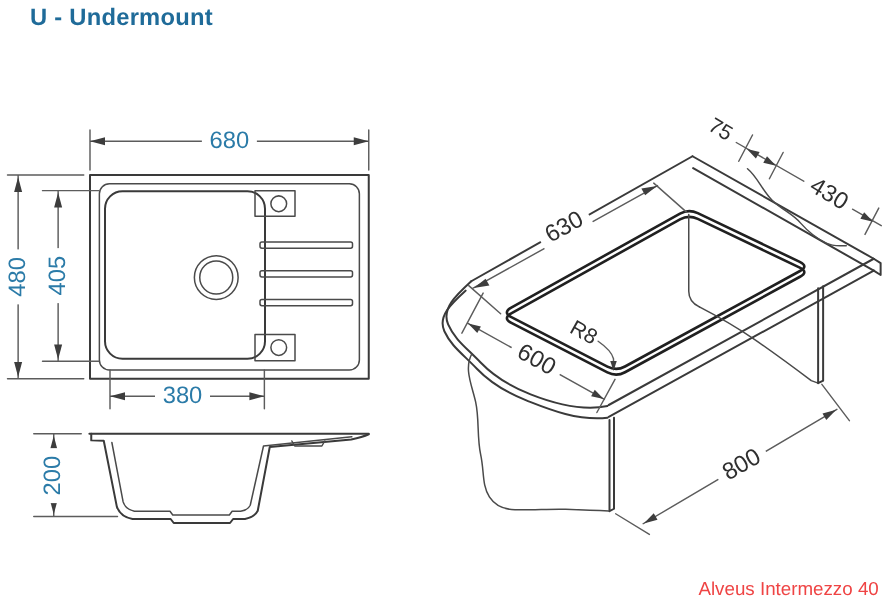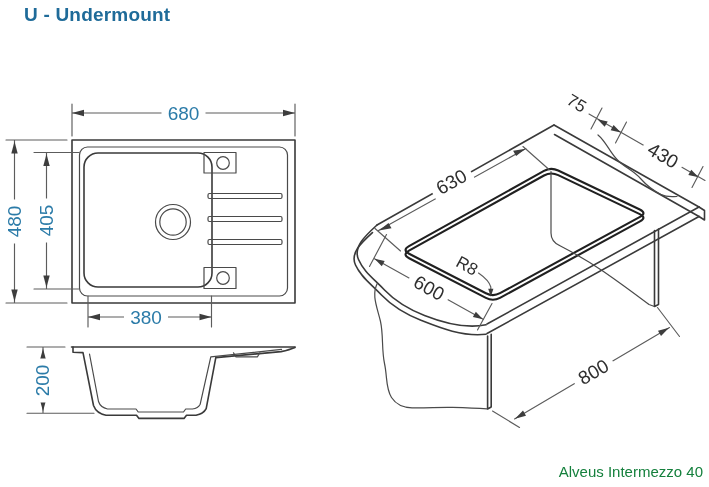--- a/index.html
+++ b/index.html
@@ -1,19 +1,19 @@
 <!DOCTYPE html>
 <html><head>
 <meta charset="utf-8">
 <style>
   html,body{margin:0;padding:0;background:#ffffff;}
   #stage{position:relative;width:709px;height:487px;background:#fff;overflow:hidden;
          font-family:"Liberation Sans",sans-serif;}
   #title{position:absolute;left:24px;top:4px;font-size:19px;font-weight:700;color:#1f6b99;letter-spacing:.2px;}
-  #product{position:absolute;right:6px;top:463px;font-size:15px;font-weight:400;color:#15803d;}
+  #product{position:absolute;right:6px;top:463px;font-size:15px;font-weight:400;color:#ef4444;}
   svg{position:absolute;left:0;top:0;}
   .obj{stroke:#3a3a3a;fill:none;stroke-width:1.6;stroke-linejoin:round;stroke-linecap:round;}
   .thin{stroke:#4a4a4a;fill:none;stroke-width:1.2;stroke-linejoin:round;stroke-linecap:round;}
   .dim{stroke:#5c5c5c;fill:none;stroke-width:1.15;stroke-linecap:round;}
   .arw{fill:#3d3d3d;stroke:none;}
   .tealtxt{fill:#2b7ba8;font-size:19px;font-family:"Liberation Sans",sans-serif;}
   .darktxt{fill:#2f2f2f;font-size:19px;font-family:"Liberation Sans",sans-serif;}
   .small{font-size:17px;}
   .tbg{fill:#ffffff;}
   text{text-anchor:middle;dominant-baseline:central;}

